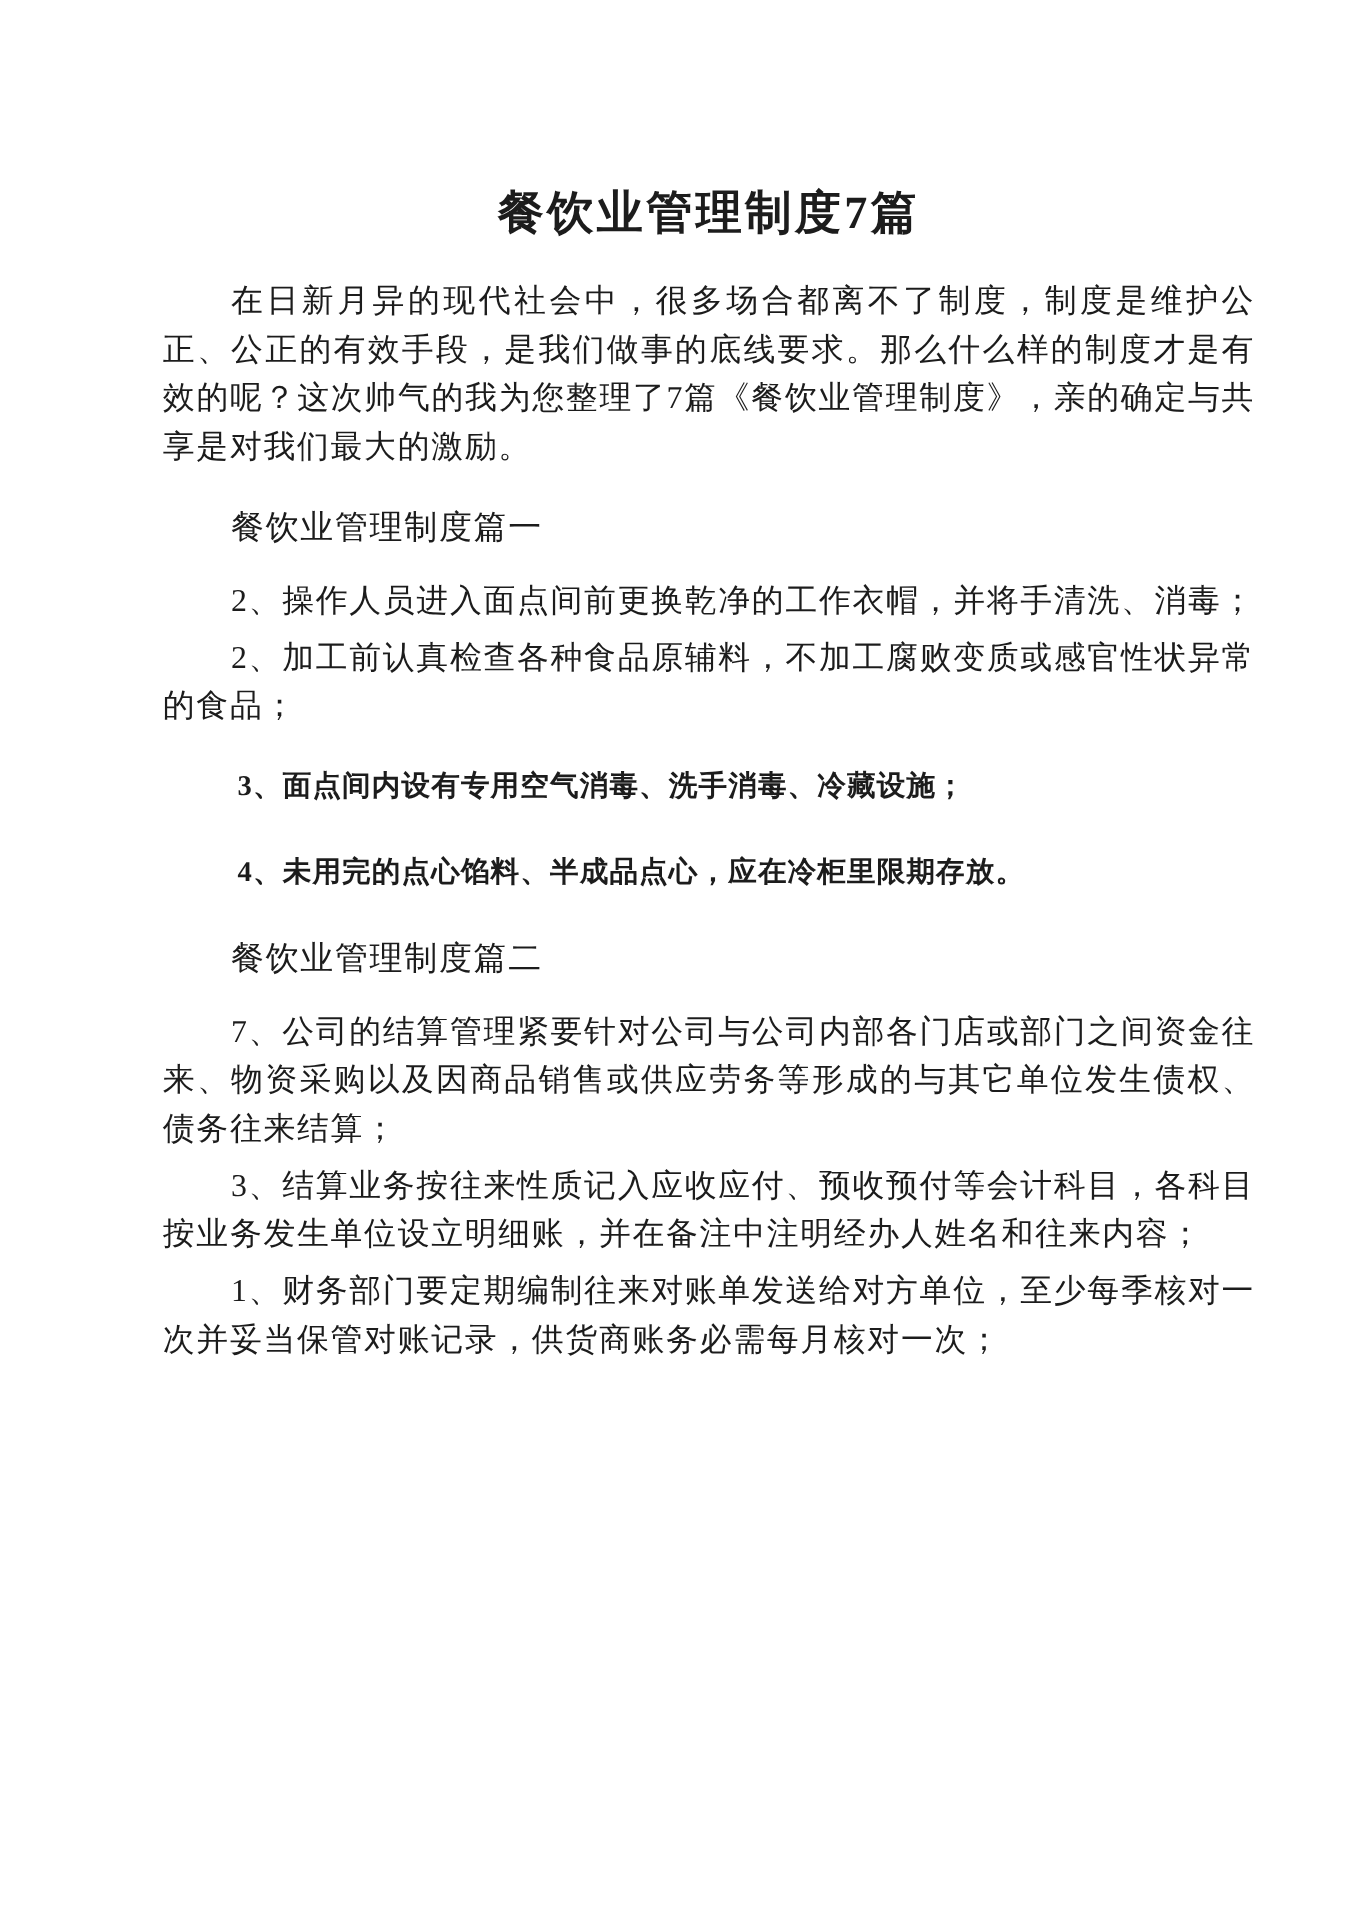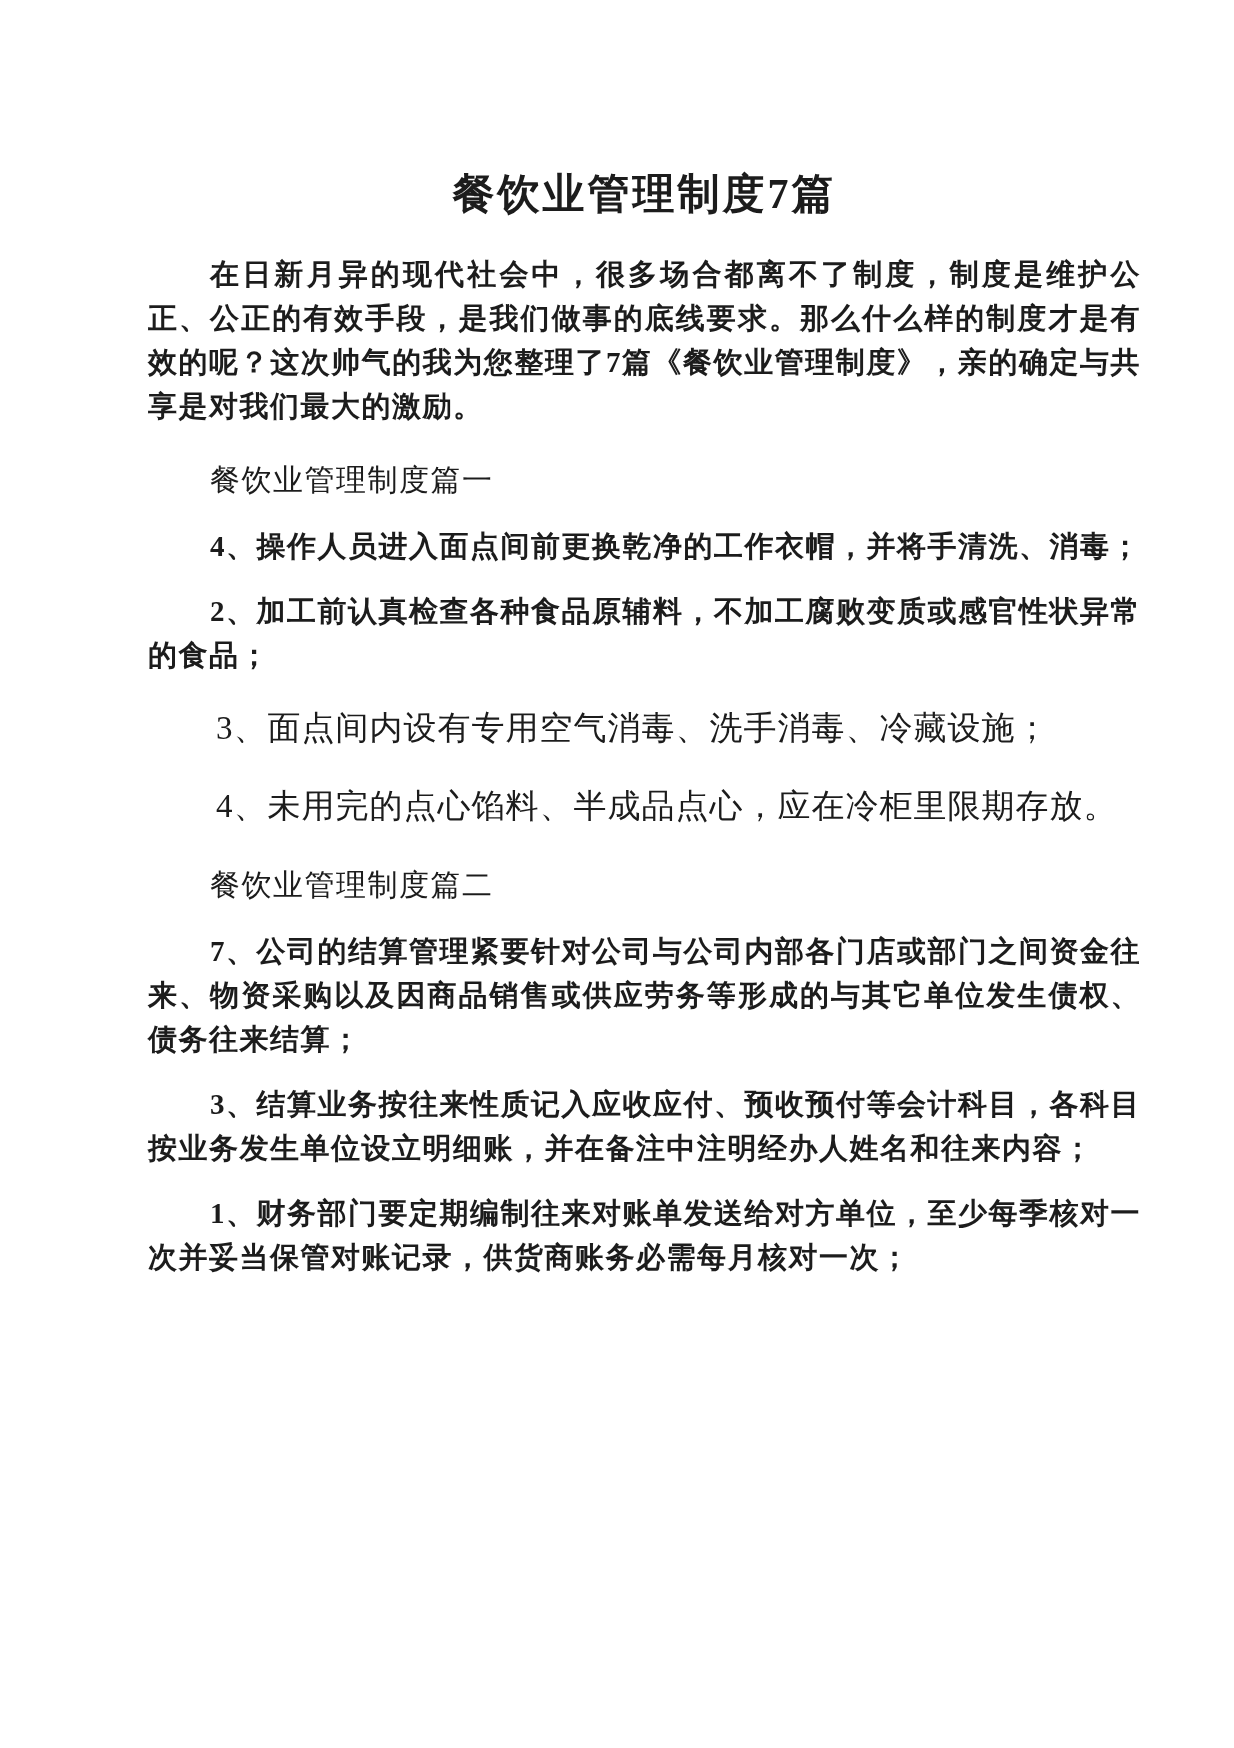--- a/index.html
+++ b/index.html
@@ -28,52 +28,51 @@
     letter-spacing: 3px;
     margin: 0 0 30px 0;
     line-height: 56px;
   }
   .para {
     font-size: 29px;
     line-height: 44px;
     letter-spacing: 1.5px;
     text-align: justify;
     text-indent: 62px;
-    margin: 21px 0;
-    font-weight: bold;
+    margin: 8px 0;
   }
   .section-heading {
     font-size: 30px;
     font-weight: normal;
     letter-spacing: 1.5px;
     margin: 30px 0 22px 0;
     text-indent: 62px;
     line-height: 44px;
   }
   .para.emphasis {
-    font-weight: normal;
-    font-size: 33px;
+    font-weight: bold;
+    font-size: 26px;
     line-height: 54px;
     text-indent: 68px;
     margin: 24px 0;
     letter-spacing: 1px;
   }
 </style>
 </head>
 <body>
 
 <div class="page">
 
   <h1 class="doc-title">餐饮业管理制度7篇</h1>
 
   <p class="para">在日新月异的现代社会中，很多场合都离不了制度，制度是维护公正、公正的有效手段，是我们做事的底线要求。那么什么样的制度才是有效的呢？这次帅气的我为您整理了7篇《餐饮业管理制度》，亲的确定与共享是对我们最大的激励。</p>
 
   <h2 class="section-heading">餐饮业管理制度篇一</h2>
 
-  <p class="para">4、操作人员进入面点间前更换乾净的工作衣帽，并将手清洗、消毒；</p>
+  <p class="para">2、操作人员进入面点间前更换乾净的工作衣帽，并将手清洗、消毒；</p>
 
   <p class="para">2、加工前认真检查各种食品原辅料，不加工腐败变质或感官性状异常的食品；</p>
 
   <p class="para emphasis">3、面点间内设有专用空气消毒、洗手消毒、冷藏设施；</p>
 
   <p class="para emphasis">4、未用完的点心馅料、半成品点心，应在冷柜里限期存放。</p>
 
   <h2 class="section-heading">餐饮业管理制度篇二</h2>
 
   <p class="para">7、公司的结算管理紧要针对公司与公司内部各门店或部门之间资金往来、物资采购以及因商品销售或供应劳务等形成的与其它单位发生债权、债务往来结算；</p>

